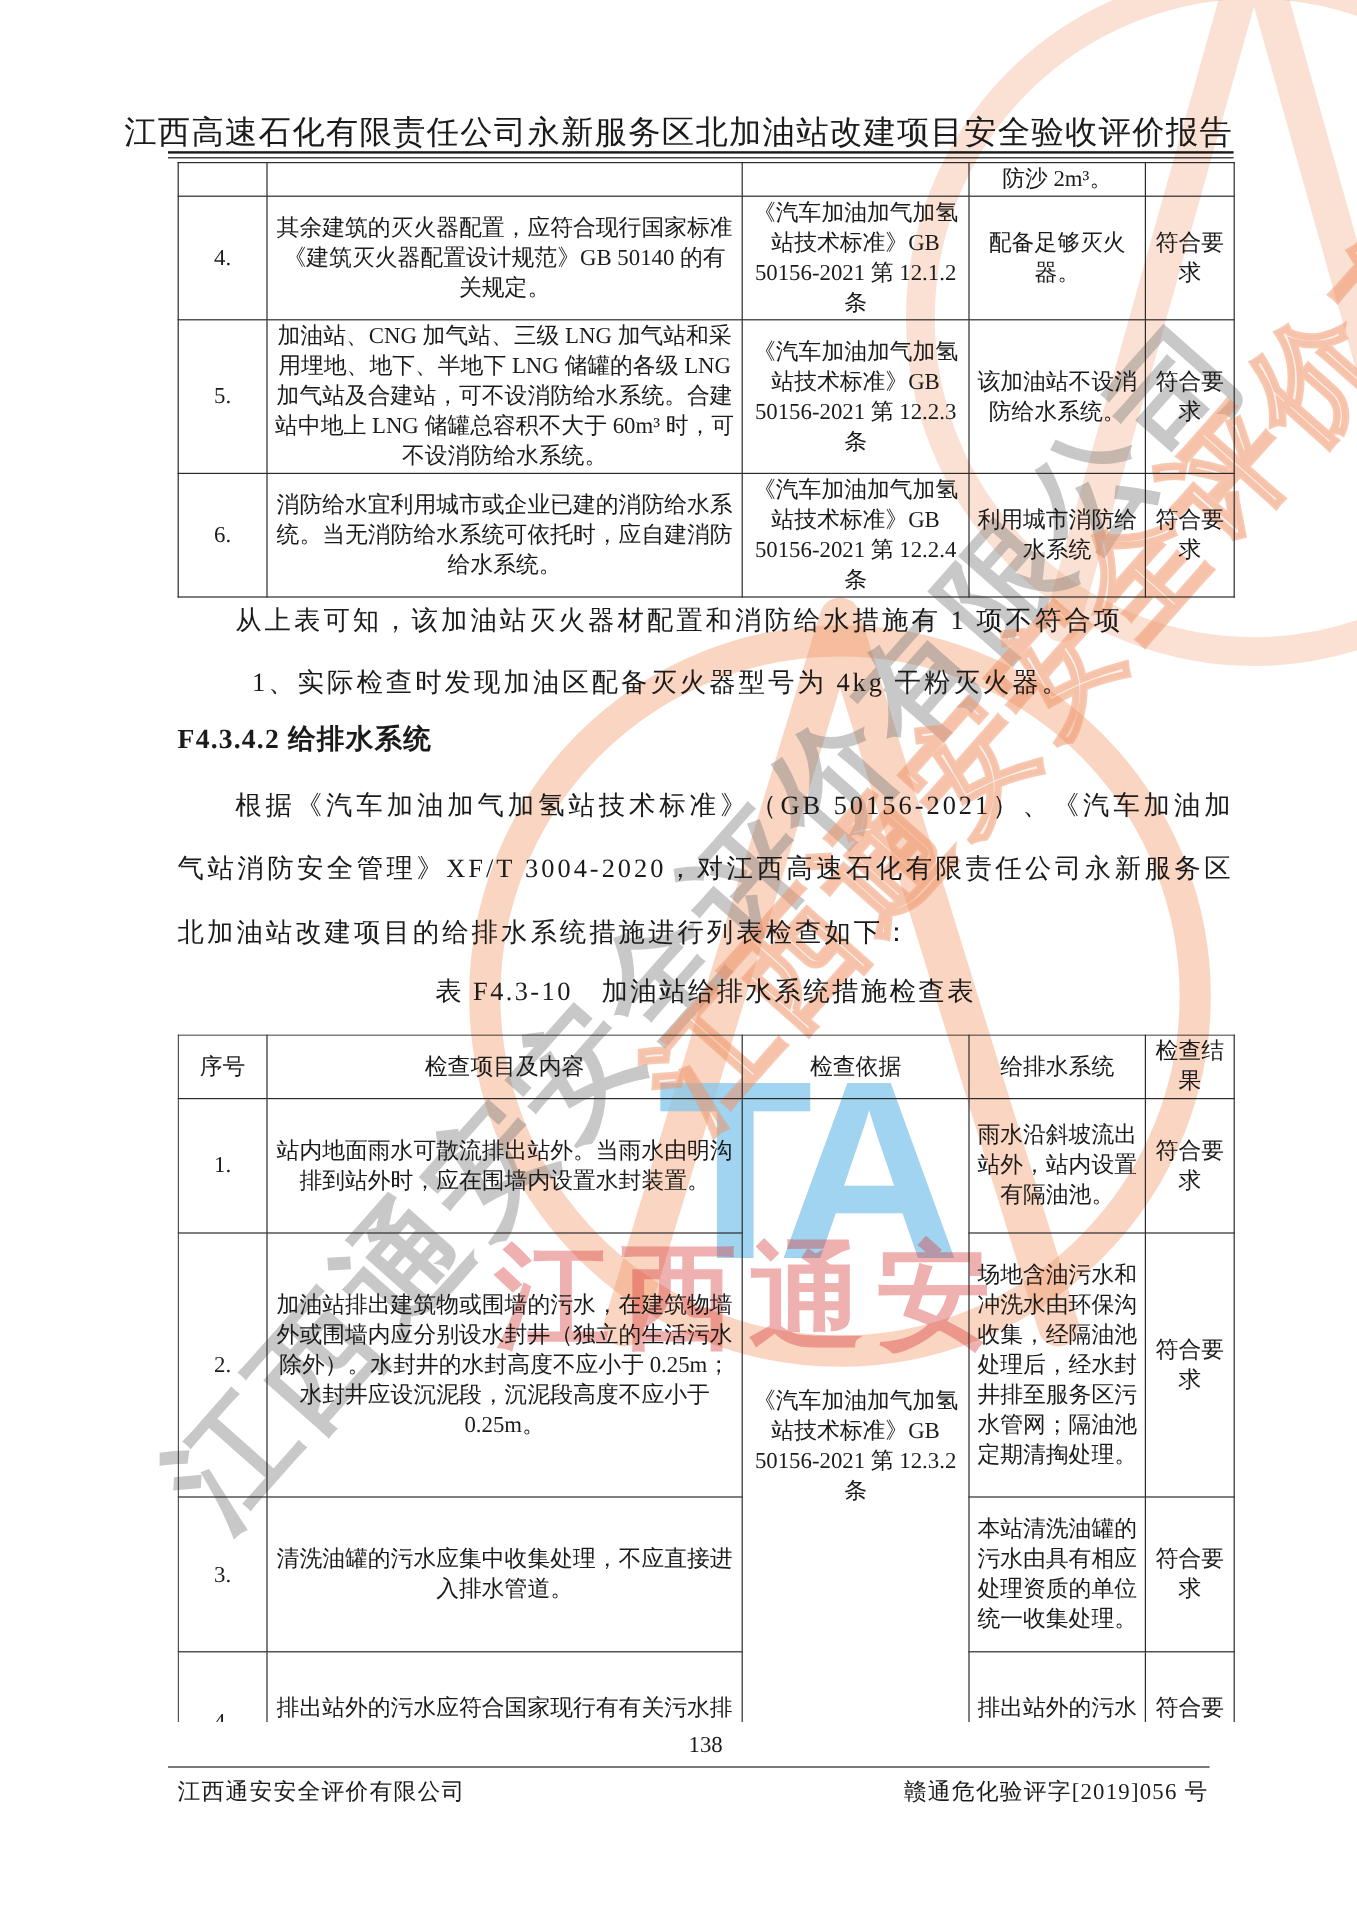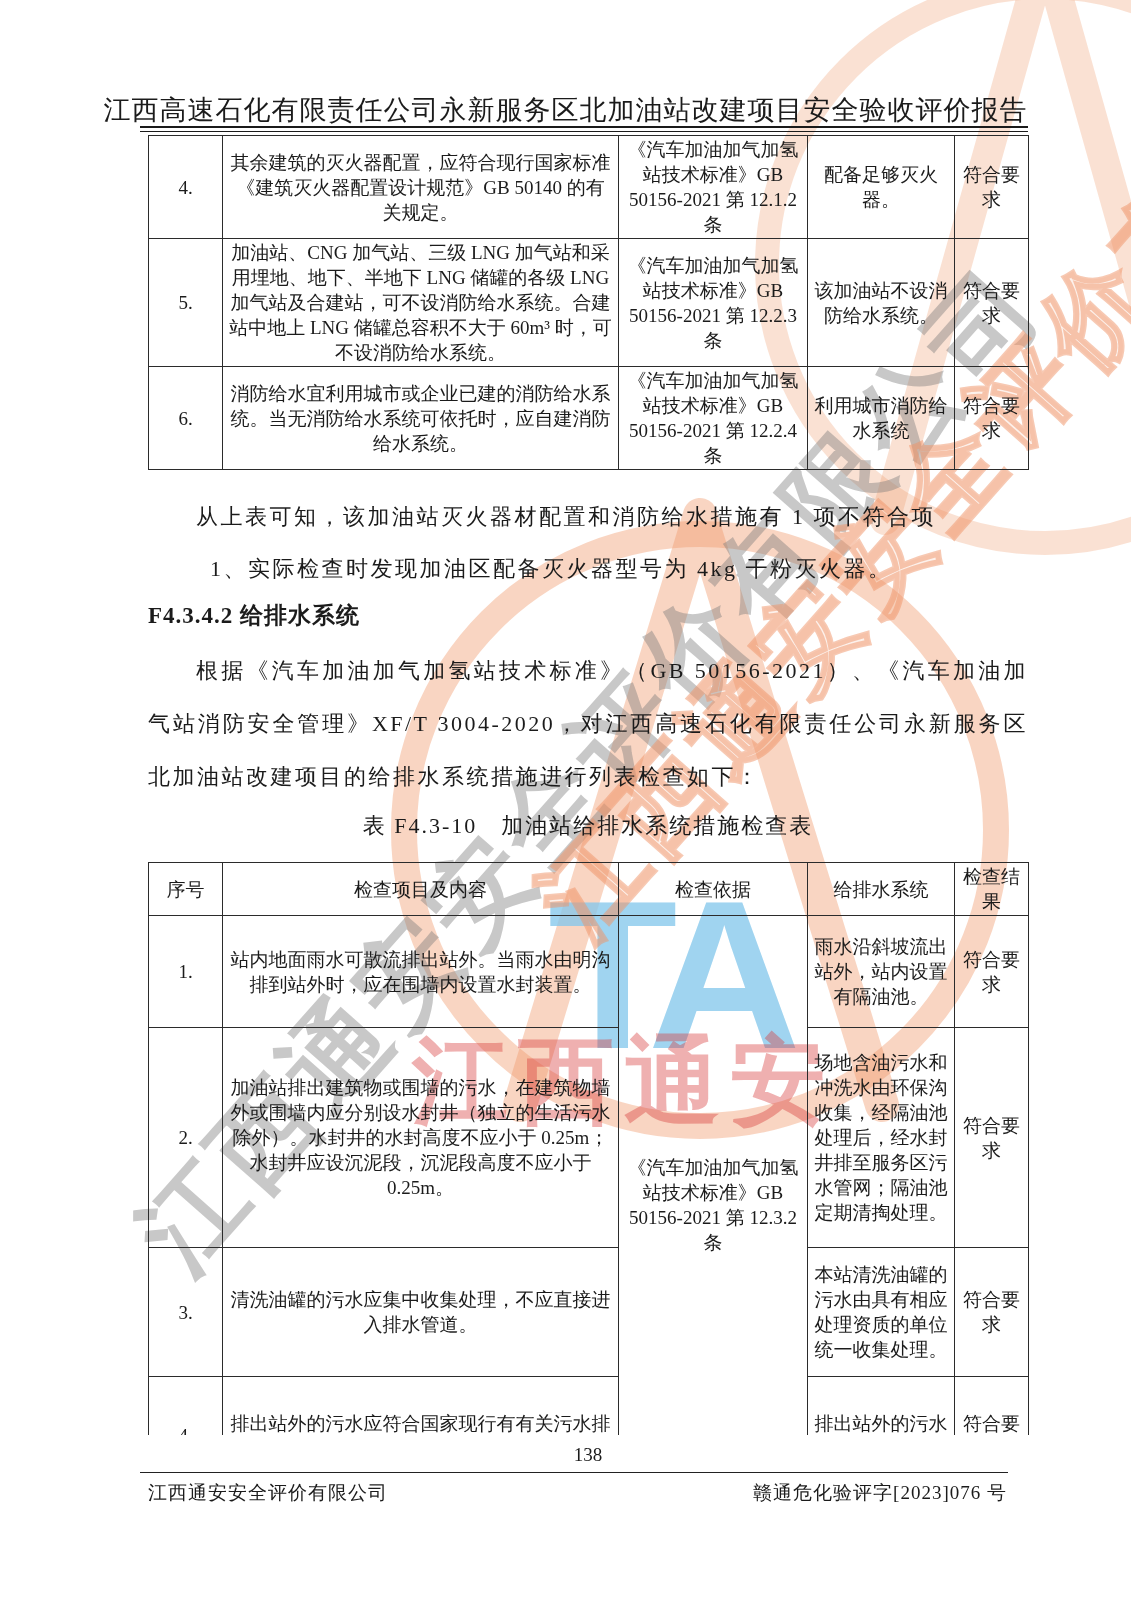--- a/index.html
+++ b/index.html
@@ -103,20 +103,27 @@
 
     <table class="t1">
       <colgroup>
         <col style="width:74px">
           <col style="width:396px">
           <col style="width:189px">
         <col style="width:147px">
           <col style="width:74px">
       </colgroup>
       <tbody>
+          <tr class="r-carry">
+        <td></td>
+        <td></td>
+        <td></td>
+        <td>防沙 2m³。</td>
+        <td></td>
+      </tr>
       <tr class="r4">
         <td>4.</td>
         <td>其余建筑的灭火器配置，应符合现行国家标准《建筑灭火器配置设计规范》GB 50140 的有关规定。</td>
         <td>《汽车加油加气加氢站技术标准》GB 50156-2021 第 12.1.2 条</td>
         <td>配备足够灭火器。</td>
         <td>符合要求</td>
       </tr>
       <tr class="r5">
         <td>5.</td>
         <td>加油站、CNG 加气站、三级 LNG 加气站和采用埋地、地下、半地下 LNG 储罐的各级 LNG 加气站及合建站，可不设消防给水系统。合建站中地上 LNG 储罐总容积不大于 60m³ 时，可不设消防给水系统。</td>
@@ -185,16 +192,16 @@
           <td>排出站外的污水符合国家排</td>
           <td>符合要求</td>
         </tr>
       </tbody>
         </table>
     </div>
 
     <div class="page-number">138</div>
     <div class="foot-rule"></div>
     <div class="foot-left">江西通安安全评价有限公司</div>
-    <div class="foot-right">赣通危化验评字[2023]076 号</div>
+    <div class="foot-right">赣通危化验评字[2019]056 号</div>
 
   </div>
 </div>
 
 </body></html>

